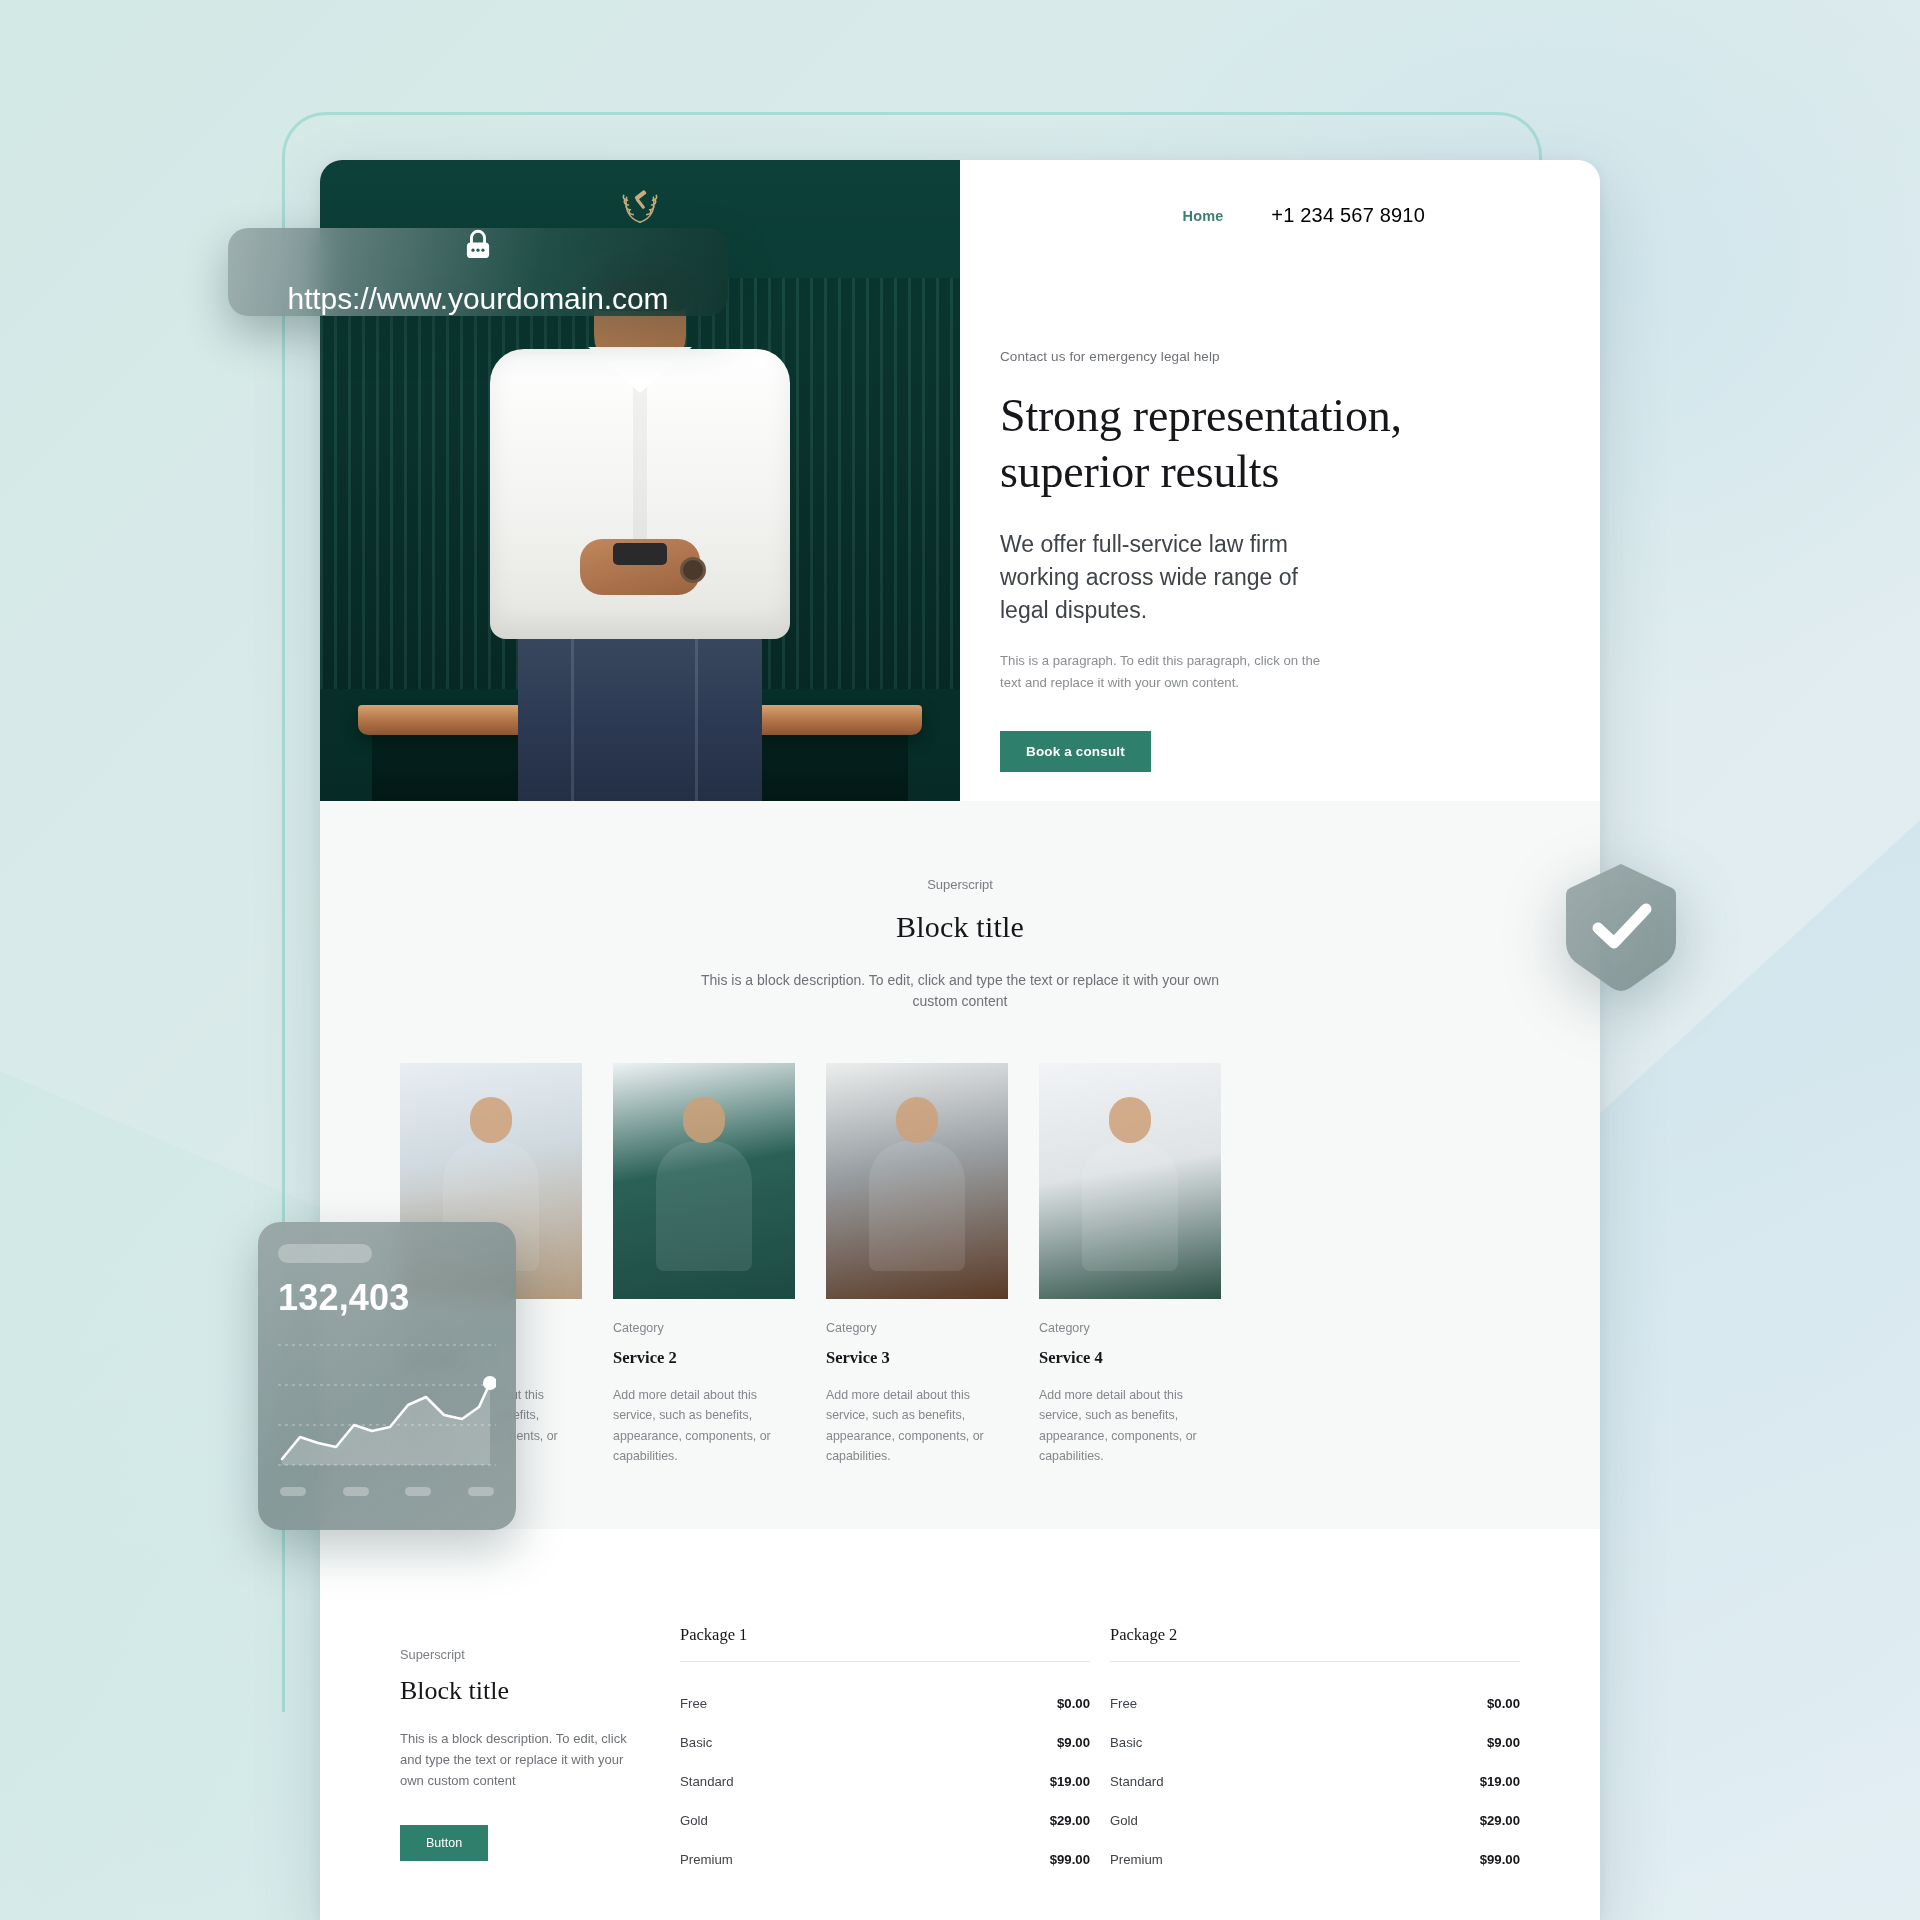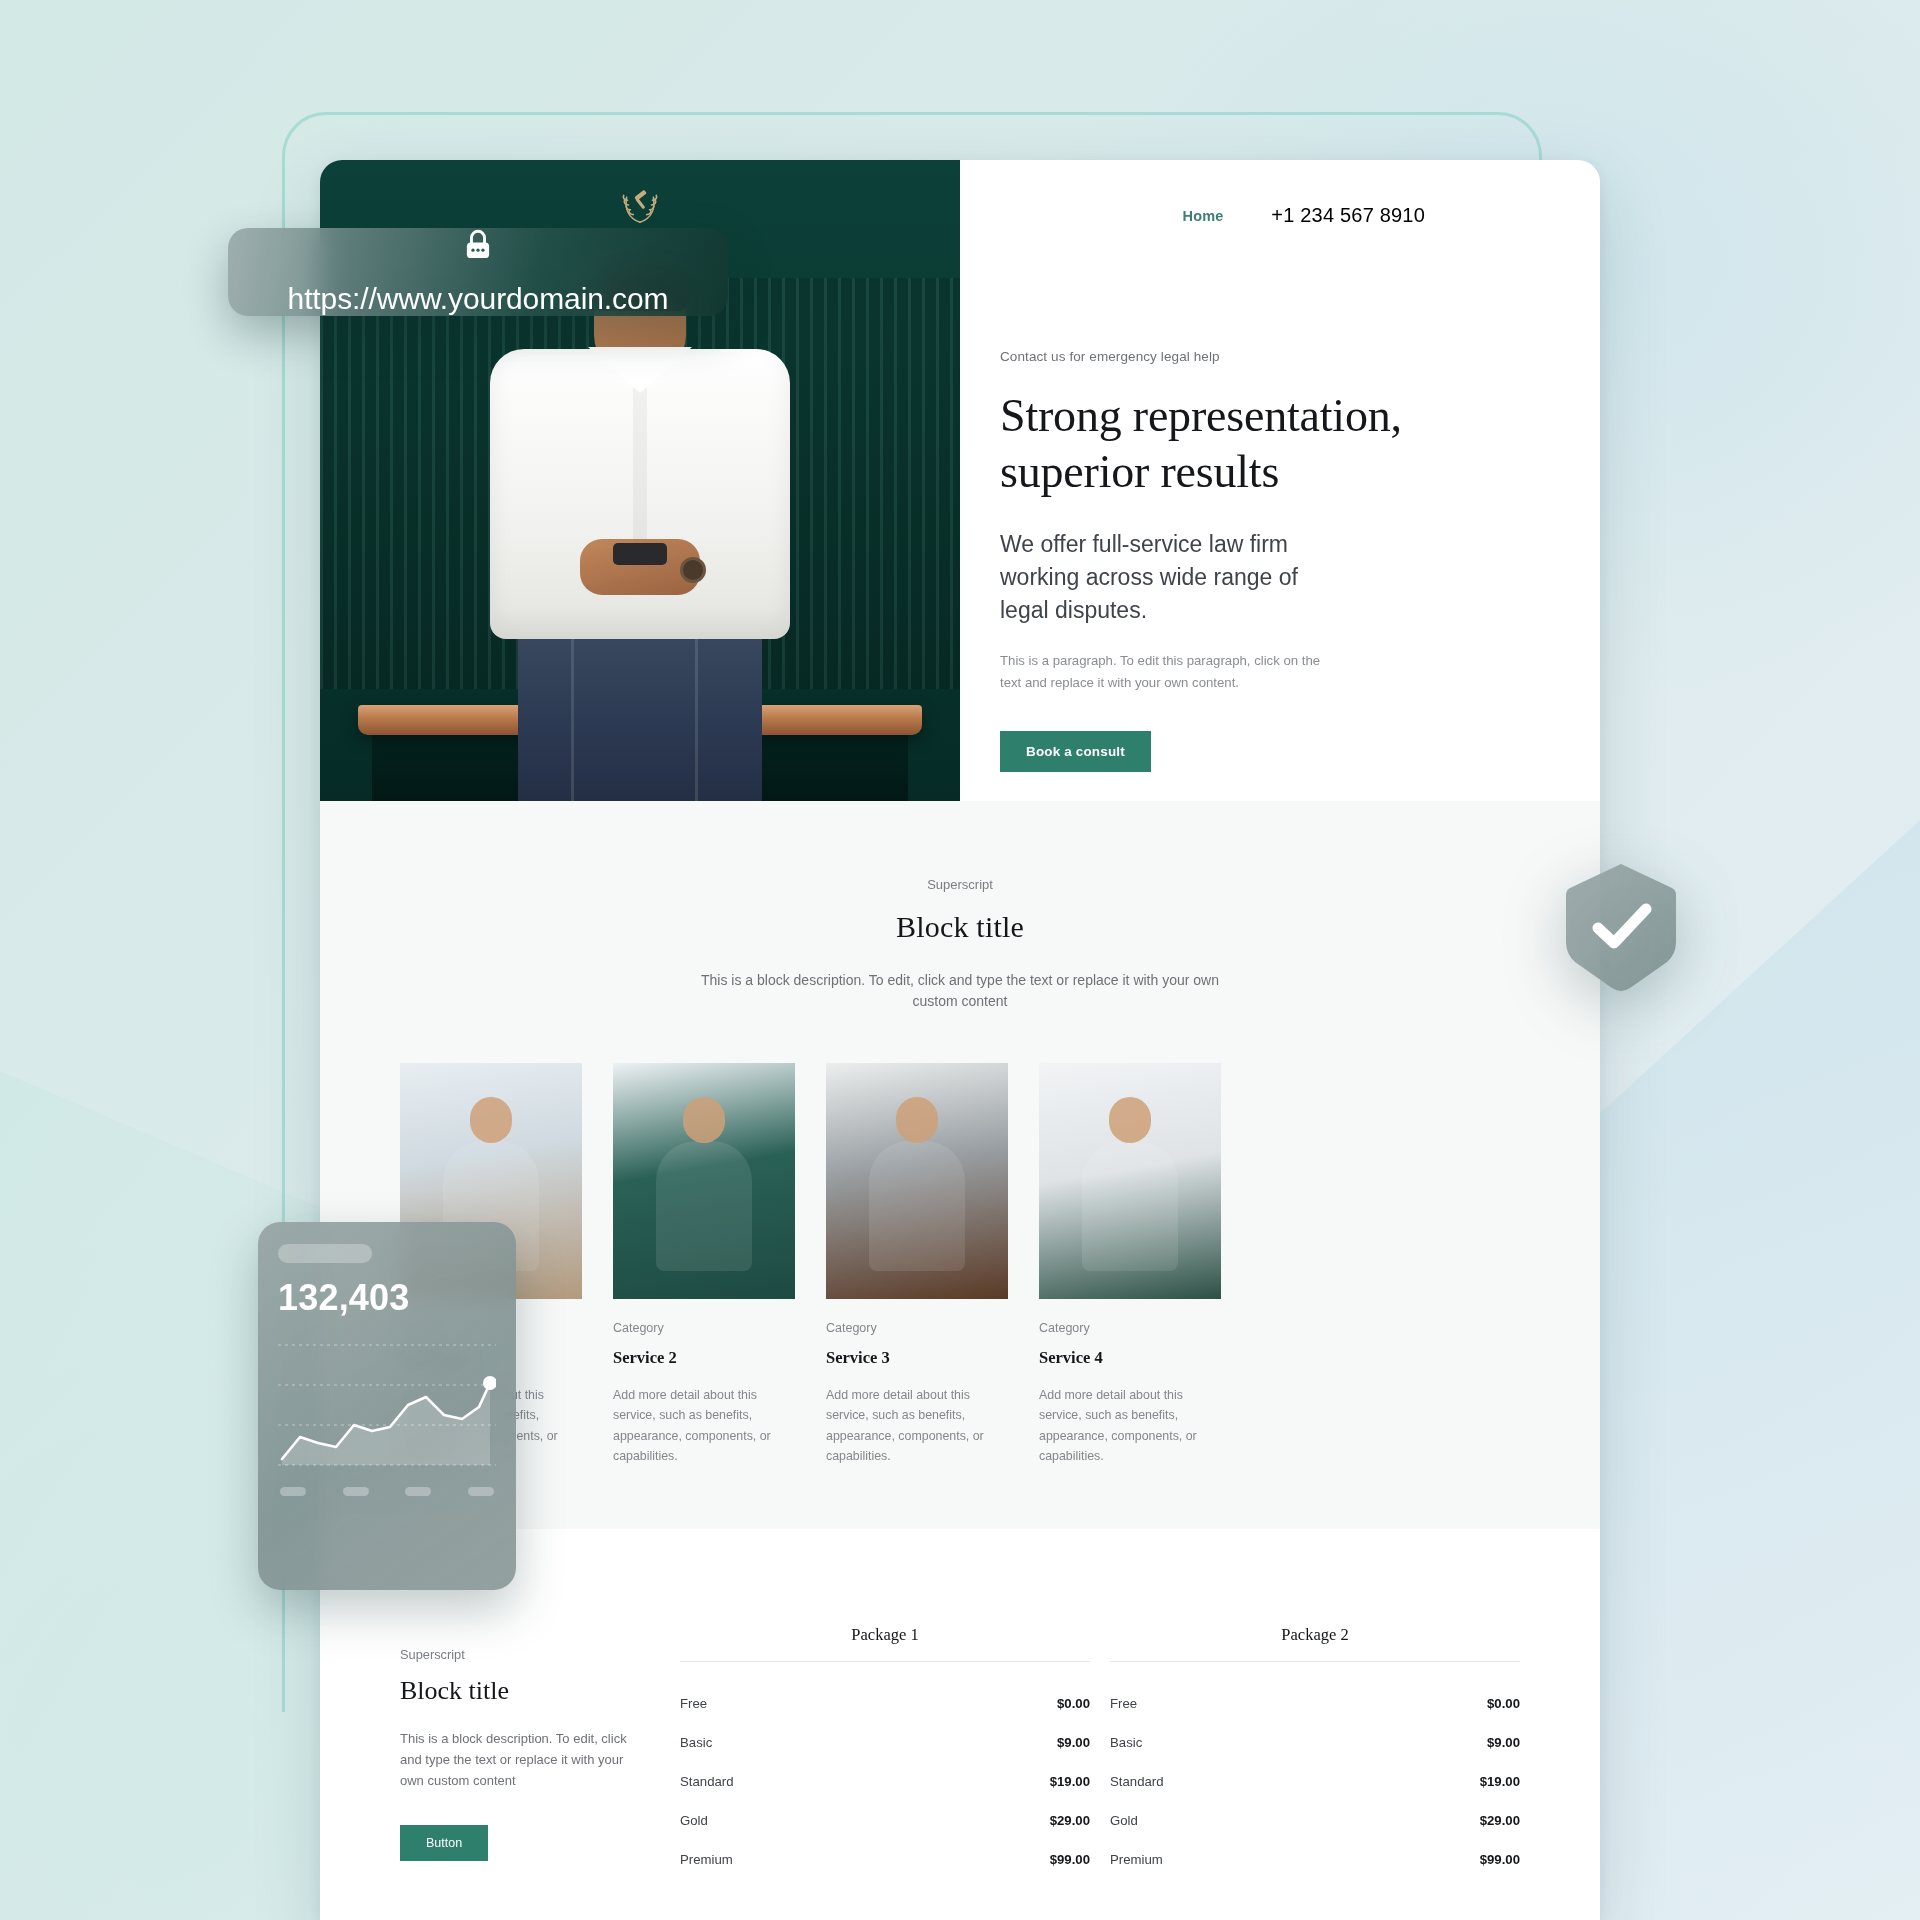--- a/index.html
+++ b/index.html
@@ -215,21 +215,21 @@
   .p-superscript { font-size: 12.8px; color: #7b7e83; margin-bottom: 14px; }
   .p-title {
     font-family: "Liberation Serif", serif;
     font-size: 26px; color: #14161a; font-weight: 400; margin-bottom: 22px;
   }
   .p-desc { font-size: 13px; line-height: 1.62; color: #6e7177; margin-bottom: 34px; }
   .btn-sm {
     display: inline-block; background: #2f7f6d; color: #fff;
     font-size: 12.5px; font-weight: 400; padding: 11px 26px; border: none; cursor: pointer;
   }
-  .pkg-cols { display: flex; gap: 20px; flex: 1; text-align: center; }
+  .pkg-cols { display: flex; gap: 20px; flex: 1; }
   .pkg { flex: 1; }
   .pkg-name {
     font-family: "Liberation Serif", serif;
     font-size: 16.5px; color: #14161a; font-weight: 400;
     padding-bottom: 16px; border-bottom: 1px solid #e4e6e8; margin-bottom: 34px;
   }
   .pkg-row {
     display: flex; justify-content: space-between; align-items: baseline;
     margin-bottom: 24px;
   }
@@ -247,21 +247,21 @@
     backdrop-filter: blur(14px);
     box-shadow: 0 18px 44px rgba(16,48,44,.30);
     flex-direction: column;
   }
   .url-text {
     color: #fff; font-size: 30px; letter-spacing: -.1px; white-space: nowrap;
   }
 
   
   .analytics {
-    position: absolute; left: 258px; top: 1222px; width: 258px; height: 368px;
+    position: absolute; left: 258px; top: 1222px; width: 258px; height: 308px;
     border-radius: 22px; z-index: 40; padding: 22px 20px;
     background: linear-gradient(145deg, rgba(150,163,163,.92) 0%, rgba(124,142,142,.88) 55%, rgba(136,150,150,.9) 100%);
     backdrop-filter: blur(10px);
     box-shadow: 0 20px 48px rgba(20,50,52,.26);
   }
   .an-pill {
     width: 94px; height: 19px; border-radius: 10px;
     background: rgba(255,255,255,.28); margin-bottom: 14px;
   }
   .an-number {

